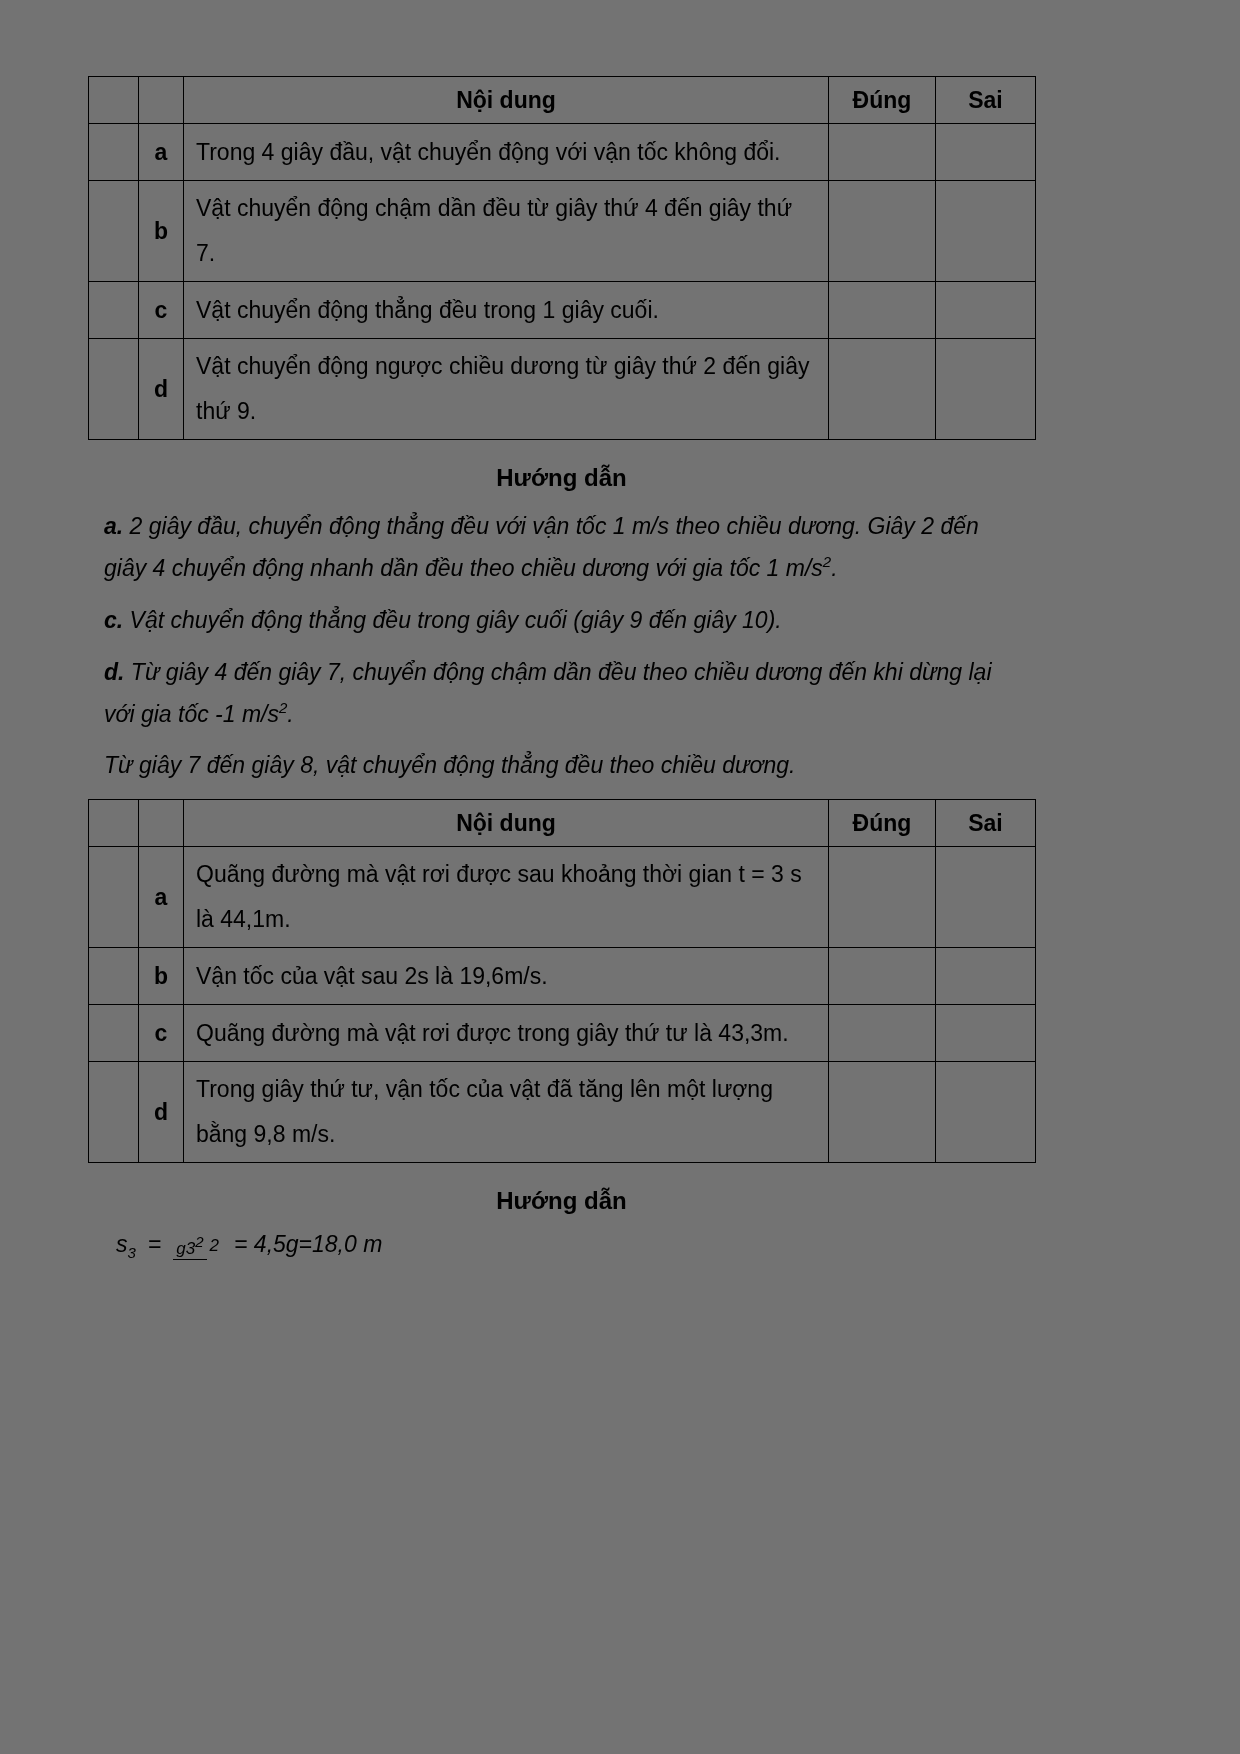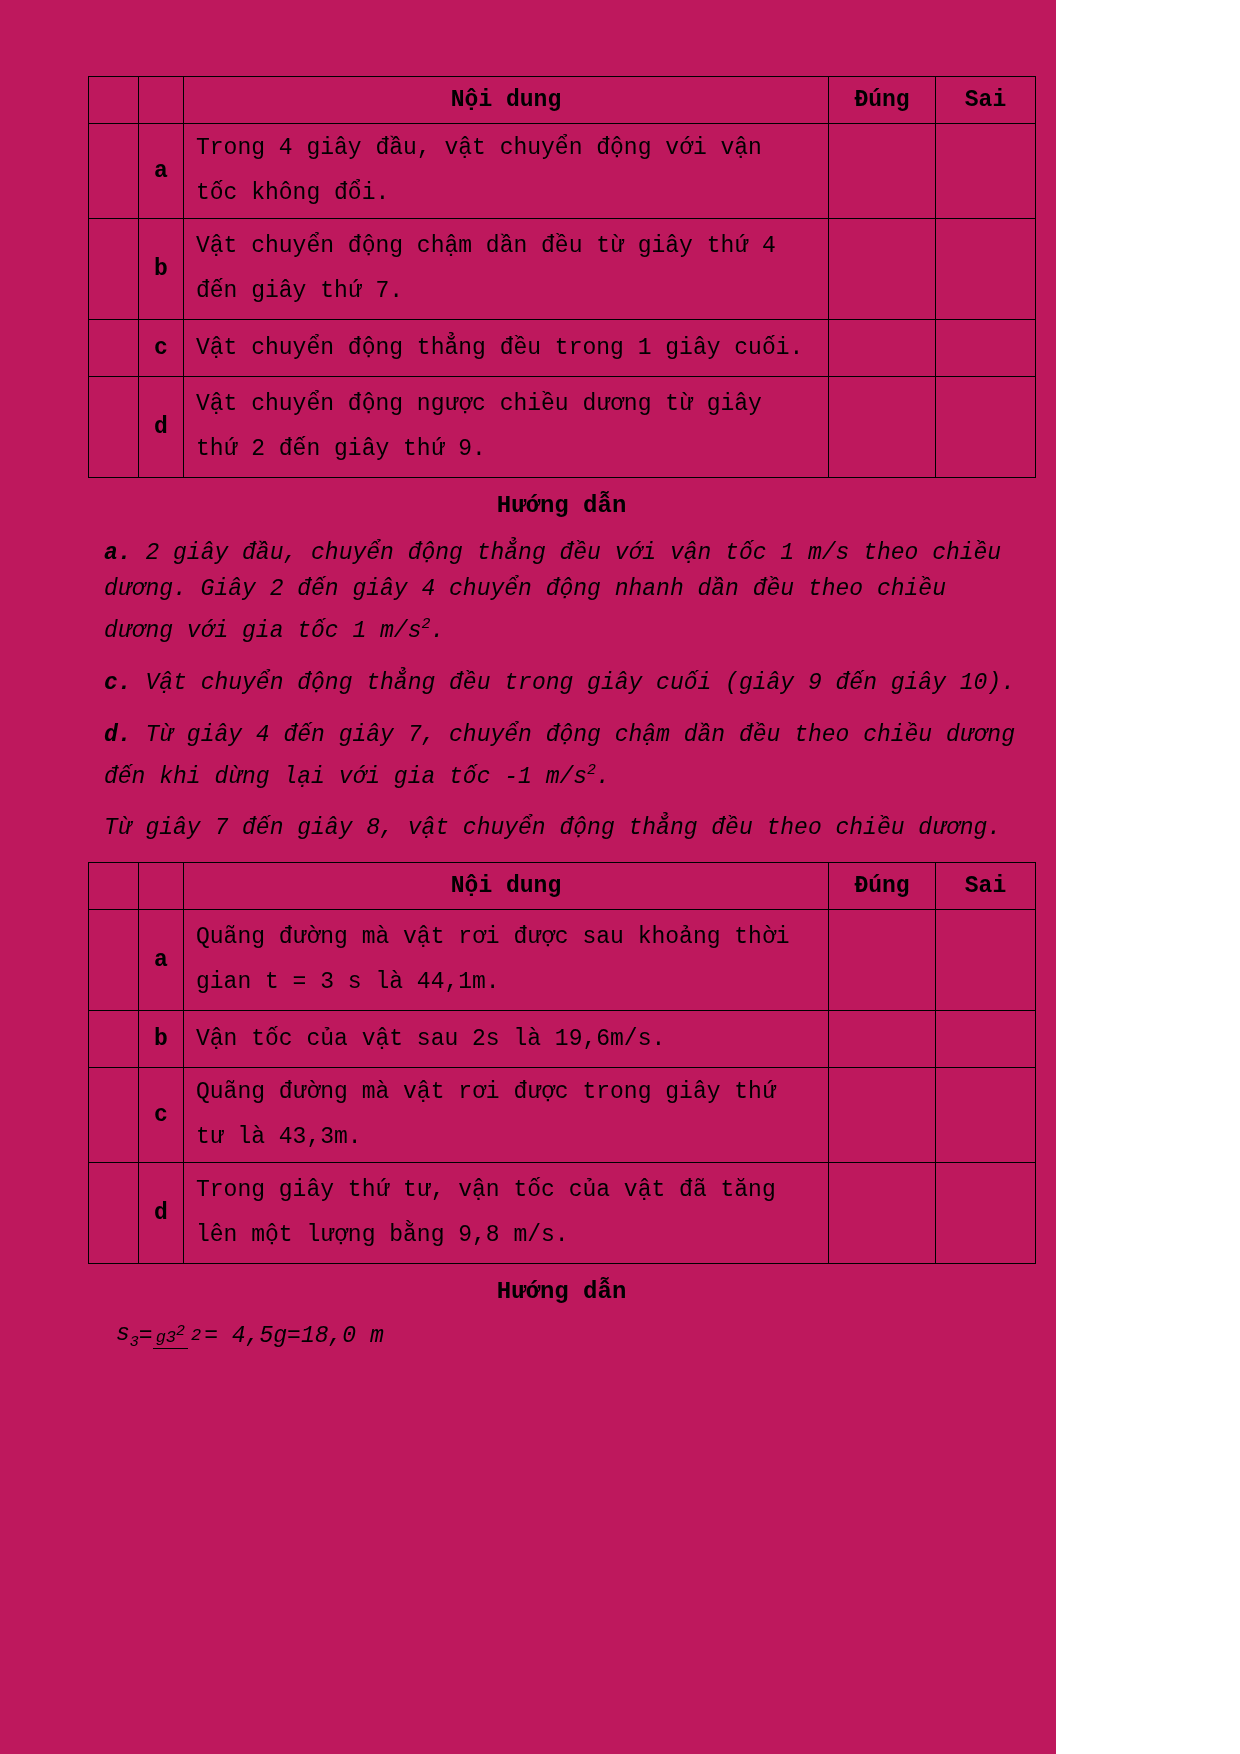--- a/index.html
+++ b/index.html
@@ -1,23 +1,23 @@
 <!DOCTYPE html>
 <html><head>
 <meta charset="utf-8">
 <style>
   html, body { margin: 0; padding: 0; }
   body { background: #ffffff; }
   .page {
     position: relative;
-    width: 1056px;
+    width: 1240px;
     height: 1754px;
-    background: #be185d;
+    background: #737373;
     overflow: hidden;
-    font-family: Liberation Mono, monospace;
+    font-family: Liberation Sans, sans-serif;
     color: #000;
   }
   .content {
     width: 947px;
     margin-left: 88px;
     padding-top: 76px;
     font-size: 23px;
   }
 
   
@@ -42,42 +42,41 @@
   td.cnt { padding: 2px 12px; line-height: 45px; text-align: left; }
   td.ans { }
   tr.r-single td { height: 52px; }
   tr.r-double td { height: 96px; }
 
   
   .guide-title {
     font-weight: bold;
     font-size: 24px;
     text-align: center;
-    margin: 14px 0 10px 0;
+    margin: 24px 0 10px 0;
   }
   .gpara {
     margin: 16px;
     font-style: italic;
     line-height: 36px;
   }
   .gpara b { font-weight: bold; }
   sup { font-size: 15px; }
   sub { font-size: 15px; }
 
   .q2 {
     margin: 44px 0 18px 0;
     line-height: 44px;
   }
   .q2 b { font-weight: bold; }
 
   
   .formula {
     display: flex;
-    align-items: center;
-    gap: 0;
+    gap: 12px;
     margin: 16px 0 0 28px;
     font-style: italic;
     font-size: 23px;
   }
   .frac {
     display: inline-flex;
     flex-direction: row;
     align-items: center;
     font-size: 17px;
     line-height: 1.2;

